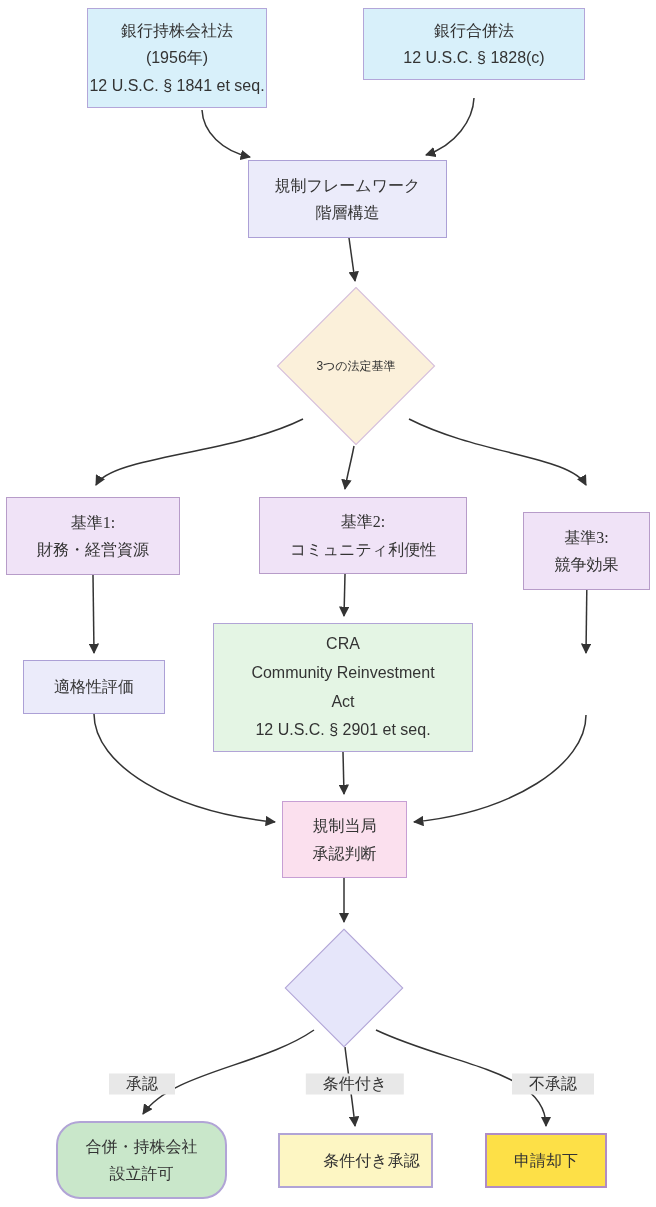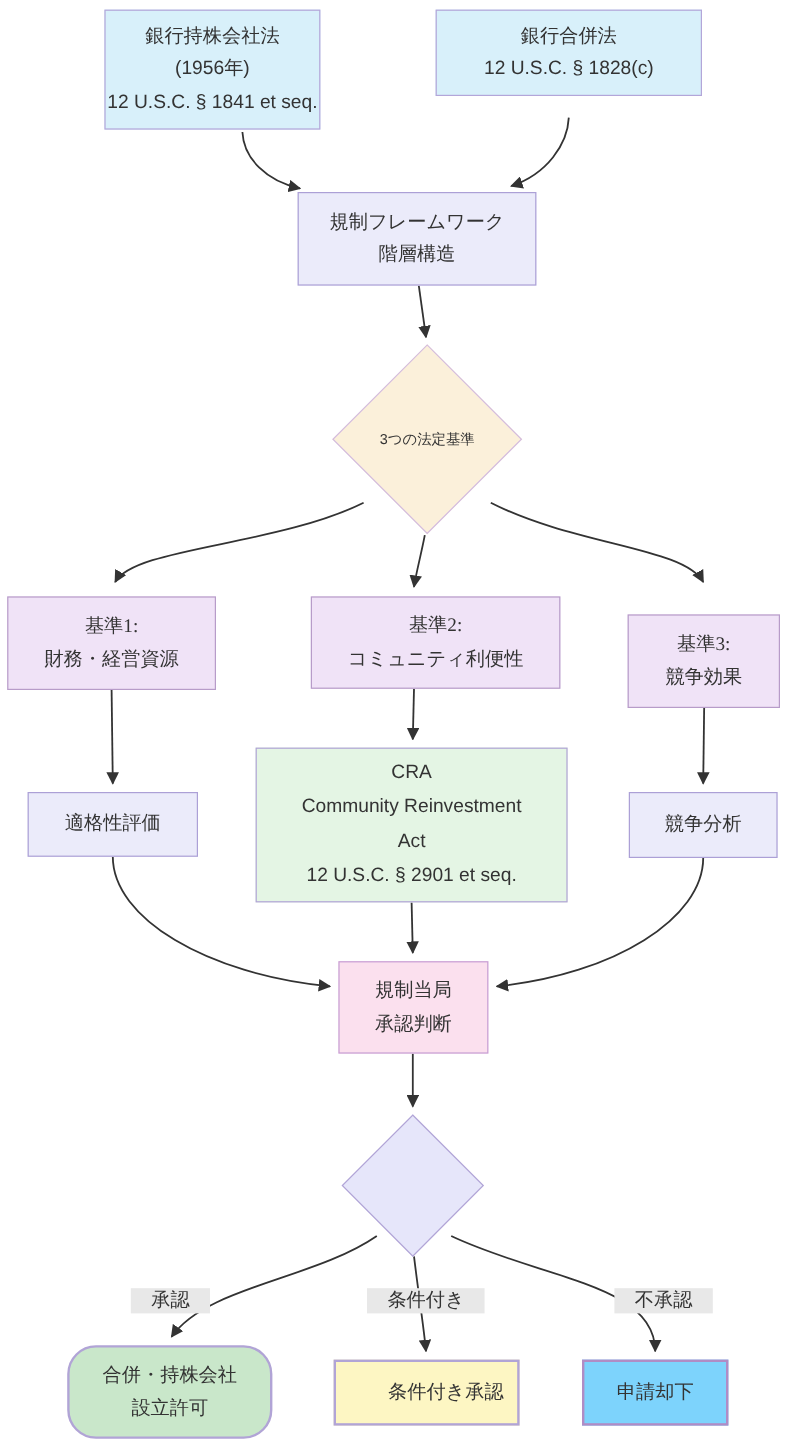--- a/index.html
+++ b/index.html
@@ -17,21 +17,21 @@
     text-align:center;font-size:16px;line-height:1.7;
   }
   .rect{border:1.5px solid #b5a7d6;}
   .blue{background:#d8f0fa;border-color:#b3a6d9;}
   .lav{background:#ebebfa;border-color:#aca0d6;}
   .purple{background:#f0e3f7;border-color:#b79cc9;font-family:Liberation Serif, serif;}
   .green-light{background:#e4f5e4;border-color:#b1a4d6;}
   .pink{background:#fbe0ee;border-color:#c79fd4;}
   .green{background:#c9e7ca;border-color:#b1a4d6;border-width:2px;}
   .yellow{background:#fdf6c3;border-color:#b1a4d6;border-width:2px;padding-left:32px;}
-  .salmon{background:#7dd3fc;border-color:#b08cc5;border-width:2px;}
+  .salmon{background:#fde047;border-color:#b08cc5;border-width:2px;}
 
   #bhca{left:87px;top:8px;width:180px;height:100px;}
   #bma{left:363px;top:8px;width:222px;height:72px;text-align:center;}
   #framework{left:248px;top:160px;width:199px;height:78px;}
   #c1{left:6px;top:497px;width:174px;height:78px;}
   #c2{left:259px;top:497px;width:208px;height:77px;}
   #c3{left:523px;top:496px;width:127px;height:78px;margin-top:16px;}
   #eval{left:23px;top:660px;width:142px;height:54px;}
   #cra{left:213px;top:623px;width:260px;height:129px;line-height:1.8;}
   #comp{left:524px;top:660px;width:124px;height:55px;}
@@ -125,23 +125,20 @@
     <div>適格性評価</div>
   </div>
 
   <div id="cra" class="node rect green-light">
     <div>CRA</div>
     <div>Community Reinvestment</div>
     <div>Act</div>
     <div>12 U.S.C. § 2901 et seq.</div>
   </div>
 
-  <div id="comp" class="node rect lav">
-    <div>競争分析</div>
-  </div>
 
   <div id="decision" class="node rect pink">
     <div>規制当局</div>
     <div>承認判断</div>
   </div>
 
   <div class="diamond-shape d2-shape"></div>
 
   <div id="lbl-approve" class="edge-label">承認</div>
   <div id="lbl-conditional" class="edge-label">条件付き</div>

